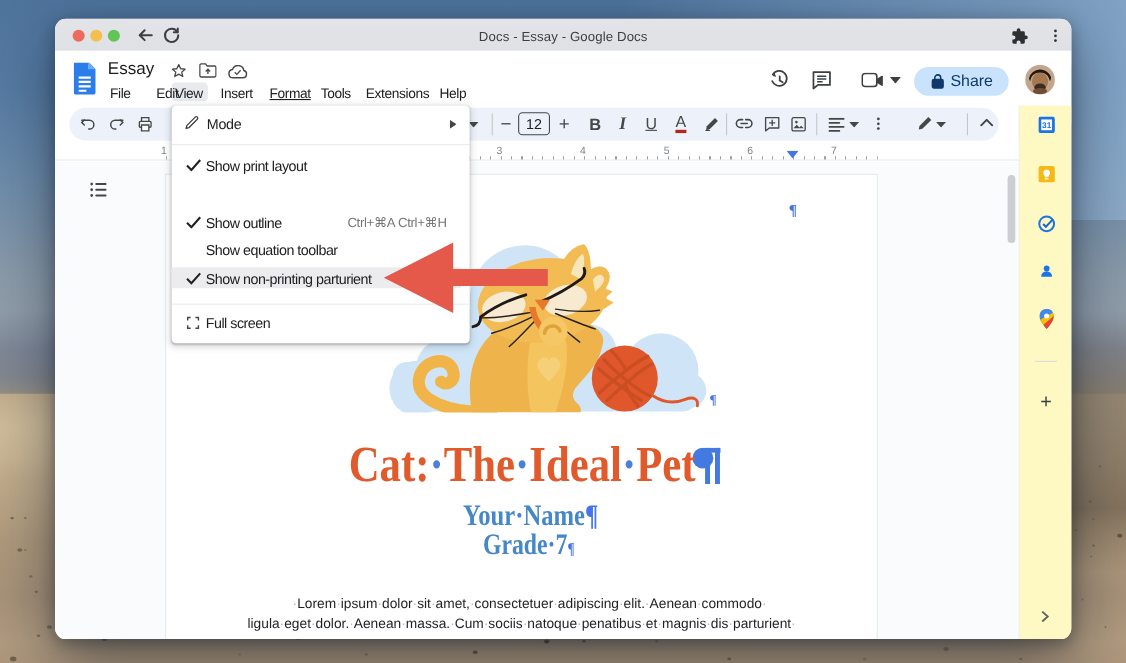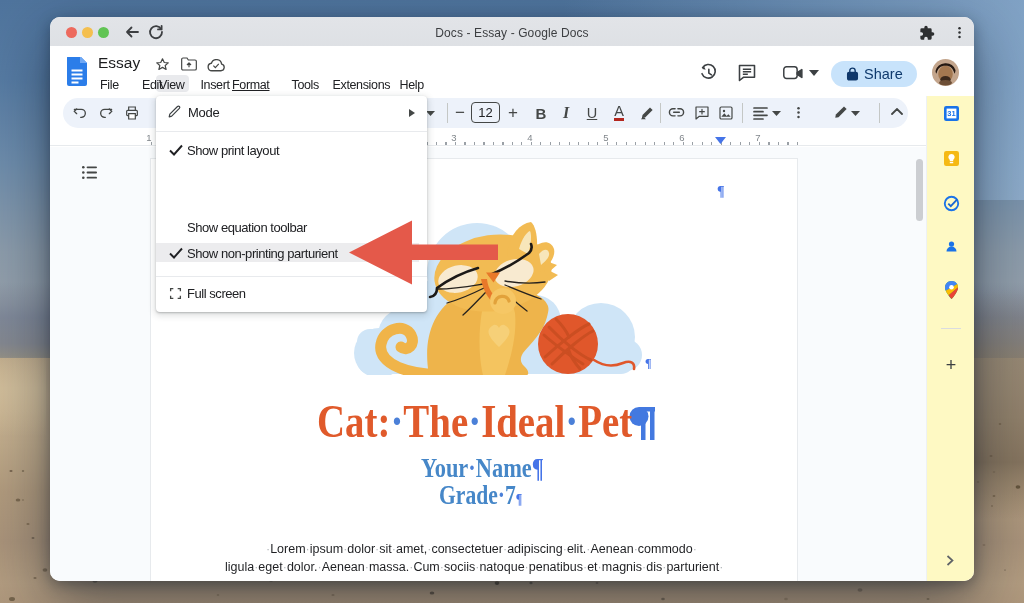--- a/index.html
+++ b/index.html
@@ -235,21 +235,21 @@
       </svg>
     <svg class="abs" style="left:157px;top:12.5px;" width="18" height="13" viewBox="0 0 24 17" fill="none" stroke="#454746" stroke-width="1.8">
         <path d="M18.5 15.5h-12a5 5 0 0 1-.6-9.96 7 7 0 0 1 13.6 1.1 4.5 4.5 0 0 1-1 8.86z" stroke-linejoin="round"></path>
         <path d="M8.5 8.7l2.6 2.6 4.6-5" stroke-width="1.6"></path>
       </svg>
     <div class="abs" style="left:106px;top:29px;width:33px;height:17px;background:#e9eaed;border-radius:4px;"></div>
     <div class="menu-item" style="left:50px;">File</div>
     <div class="menu-item" style="left:92px;">Edit</div>
     <div class="menu-item" style="left:109px;">View</div>
     <div class="menu-item" style="left:150.5px;">Insert</div>
-    <div class="menu-item" style="left:182px;text-decoration:underline;">Format</div>
+    <div class="menu-item" style="left:195px;text-decoration:underline;">Format</div>
     <div class="menu-item" style="left:241.5px;">Tools</div>
     <div class="menu-item" style="left:282.5px;text-align:right;">Extensions</div>
     <div class="menu-item" style="left:349.5px;">Help</div>
     <svg class="abs" style="left:648px;top:17px;" width="20" height="20" viewBox="0 0 24 24" fill="none" stroke="#3c4043" stroke-width="1.9" stroke-linecap="round">
         <path d="M5.5 5.6A8.2 8.2 0 1 1 4.8 12.8"></path>
         <path d="M6.9 3.4 5.3 7.3 9.2 8.2" fill="#3c4043" stroke="none"></path>
         <path d="M13 7.6V12.2l3.2 2"></path>
       </svg>
     <svg class="abs" style="left:687px;top:17px;" width="20" height="20" viewBox="0 0 24 24" fill="none" stroke="#3c4043" stroke-width="1.9" stroke-linejoin="round">
         <path d="M3 3h18v14H8l-5 4z"></path>
@@ -474,20 +474,27 @@
     <svg class="abs" style="left:253px;top:13px;" width="6" height="8" viewBox="0 0 6 8" fill="#444746">
         <path d="M0 0v8l6-4z"></path>
       </svg>
     <div class="mdiv" style="top:35px;"></div>
     <div class="mi" style="top:43px;">
         <svg class="chk" width="14" height="12" viewBox="0 0 14 12" fill="none" stroke="#202124" stroke-width="1.9">
           <path d="M1 6.5 5 10.5 13 1.5"></path>
         </svg>
         <span class="lbl">Show print layout</span>
       </div>
+    <div class="mi" style="top:94.5px;">
+        <svg class="chk" width="14" height="12" viewBox="0 0 14 12" fill="none" stroke="#202124" stroke-width="1.9">
+          <path d="M1 6.5 5 10.5 13 1.5"></path>
+        </svg>
+        <span class="lbl">Show outline</span>
+        <span class="abs" style="right:13px;top:4.5px;font-size:12px;letter-spacing:-0.3px;color:#747775;">Ctrl+⌘A Ctrl+⌘H</span>
+      </div>
     <div class="mi" style="top:119.5px;">
         <span class="lbl">Show equation toolbar</span>
       </div>
     <div class="mi" style="top:147px;background:#ececee;height:19px;">
         <svg class="chk" width="14" height="12" viewBox="0 0 14 12" fill="none" stroke="#202124" stroke-width="1.9" style="top:4px;">
           <path d="M1 6.5 5 10.5 13 1.5"></path>
         </svg>
         <span class="lbl" style="top:2.5px;">Show non-printing parturient</span>
       </div>
     <div class="mdiv" style="top:180px;"></div>

